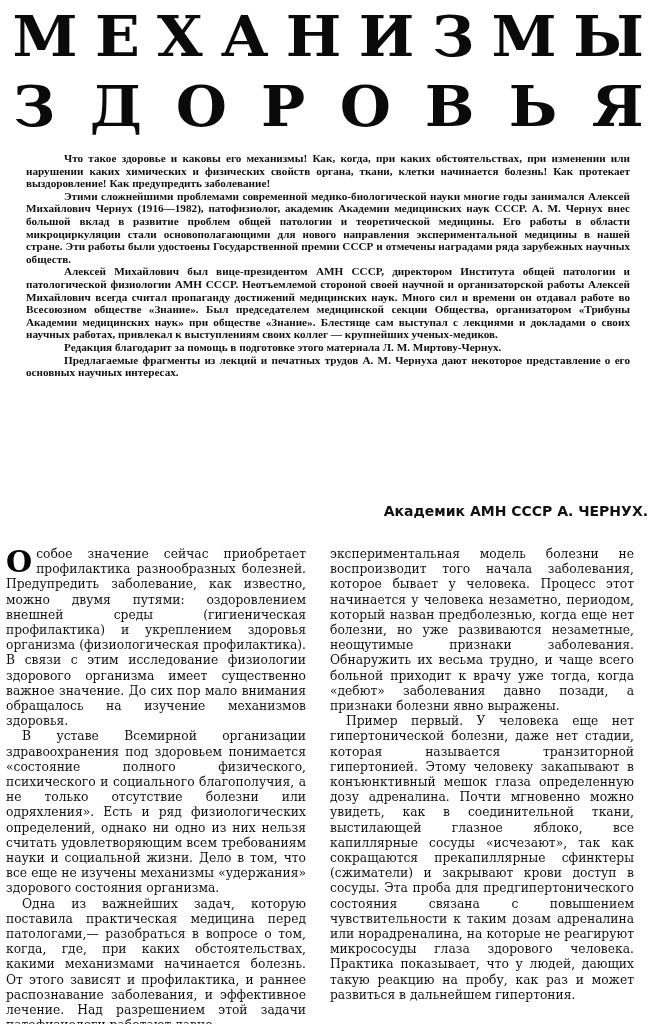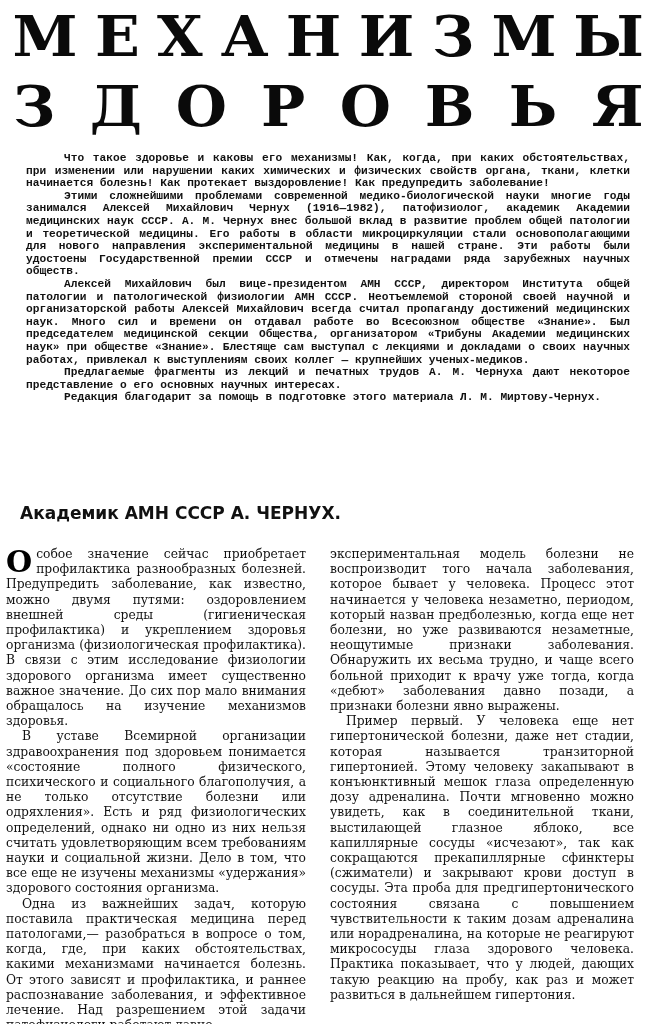--- a/index.html
+++ b/index.html
@@ -13,28 +13,28 @@
     font-family: "DejaVu Serif", serif; font-weight: 900;
     font-size: 56px; line-height: 1; color: #0a0a0a;
     letter-spacing: 0;
   }
   .title-row span { display: inline-block; transform: scaleX(1.05); }
   #title-line-1 { top: 8px; }
   #title-line-2 { top: 78px; }
 
   .intro {
     position: absolute; left: 26px; top: 152px; width: 604px;
-    font-family: Liberation Mono, monospace; font-weight: bold;
+    font-family: Liberation Serif, serif; font-weight: bold;
     font-size: 11.2px; line-height: 12.6px; text-align: justify;
     color: #111;
   }
   .intro p { margin: 0; text-indent: 38px; }
   .byline {
-    position: absolute; left: 0; right: 0; top: 503px; text-align: left;
-    font-family: "DejaVu Sans", sans-serif; font-weight: bold; font-size: 17px;
+    position: absolute; left: 0; right: 0; top: 503px; text-align: right;
+    font-family: "DejaVu Sans", sans-serif; font-weight: bold; font-size: 14px;
     padding-left: 20px;
   }
   .col {
     position: absolute; top: 547px; width: 300px;
     font-family: "DejaVu Serif", serif; font-size: 12.3px; line-height: 15.2px;
     text-align: justify; color: #111; hyphens: manual;
   }
   #col-left { left: 6px; }
   #col-right { left: 330px; width: 304px; }
   .col p { margin: 0; text-indent: 16px; }
@@ -66,22 +66,22 @@
   <span>О</span>
   <span>В</span>
   <span>Ь</span>
   <span>Я</span>
 </div>
 
 <div class="intro">
   <p>Что такое здоровье и каковы его механизмы! Как, когда, при каких обстоятельствах, при изменении или нарушении каких химических и физических свойств органа, ткани, клетки начинается болезнь! Как протекает выздоровление! Как предупредить заболевание!</p>
   <p>Этими сложнейшими проблемами современной медико-биологической науки многие годы занимался Алексей Михайлович Чернух (1916—1982), патофизиолог, академик Академии медицинских наук СССР. А. М. Чернух внес большой вклад в развитие проблем общей патологии и теоретической медицины. Его работы в области микроциркуляции стали основополагающими для нового направления экспериментальной медицины в нашей стране. Эти работы были удостоены Государственной премии СССР и отмечены наградами ряда зарубежных научных обществ.</p>
   <p>Алексей Михайлович был вице-президентом АМН СССР, директором Института общей патологии и патологической физиологии АМН СССР. Неотъемлемой стороной своей научной и организаторской работы Алексей Михайлович всегда считал пропаганду достижений медицинских наук. Много сил и времени он отдавал работе во Всесоюзном обществе «Знание». Был председателем медицинской секции Общества, организатором «Трибуны Академии медицинских наук» при обществе «Знание». Блестяще сам выступал с лекциями и докладами о своих научных работах, привлекал к выступлениям своих коллег — крупнейших ученых-медиков.</p>
+  <p>Редакция благодарит за помощь в подготовке этого материала Л. М. Миртову-Чернух.</p>
   <p>Предлагаемые фрагменты из лекций и печатных трудов А. М. Чернуха дают некоторое представление о его основных научных интересах.</p>
-  <p>Редакция благодарит за помощь в подготовке этого материала Л. М. Миртову-Чернух.</p>
 </div>
 
 <div class="byline">Академик АМН СССР А. ЧЕРНУХ.</div>
 
 <div class="col" id="col-left">
   <p class="first"><span class="dropcap">О</span><span>собое значение сейчас приобретает профилактика разнообразных болезней. Предупредить заболевание, как известно, можно двумя путями: оздоровлением внешней среды (гигиеническая профилактика) и укреплением здоровья организма (физиологическая профилактика). В связи с этим исследование физиологии здорового организма имеет существенно важное значение. До сих пор мало внимания обращалось на изучение механизмов здоровья.</span></p>
   <p>В уставе Всемирной организации здравоохранения под здоровьем понимается «состояние полного физического, психического и социального благополучия, а не только отсутствие болезни или одряхления». Есть и ряд физиологических определений, однако ни одно из них нельзя считать удовлетворяющим всем требованиям науки и социальной жизни. Дело в том, что все еще не изучены механизмы «удержания» здорового состояния организма.</p>
   <p>Одна из важнейших задач, которую поставила практическая медицина перед патологами,— разобраться в вопросе о том, когда, где, при каких обстоятельствах, какими механизмами начинается болезнь. От этого зависят и профилактика, и раннее распознавание заболевания, и эффективное лечение. Над разрешением этой задачи патофизиологи работают давно.</p>
 
 </div>

